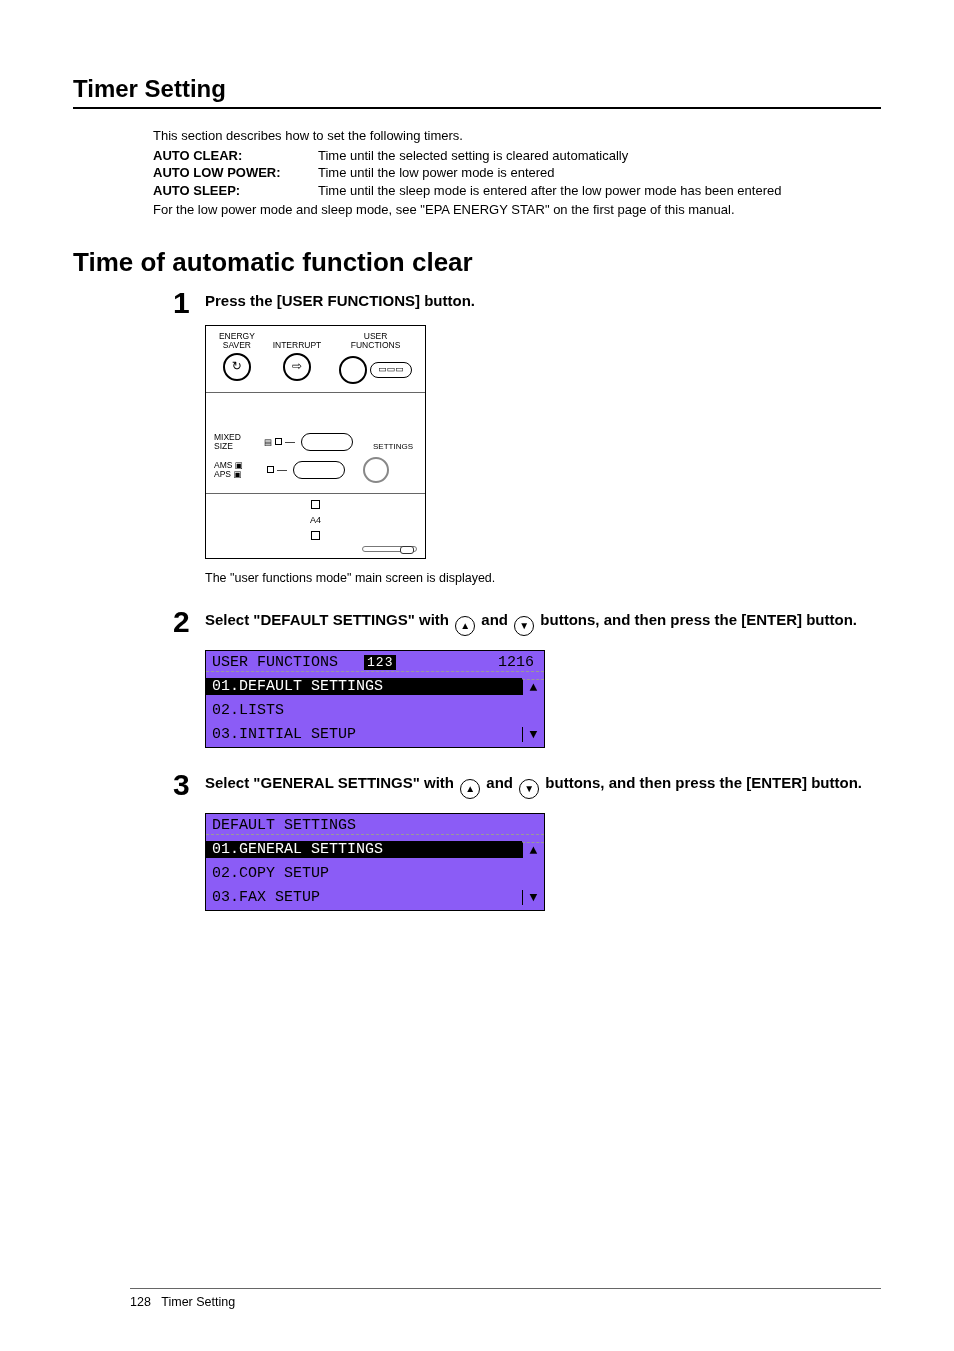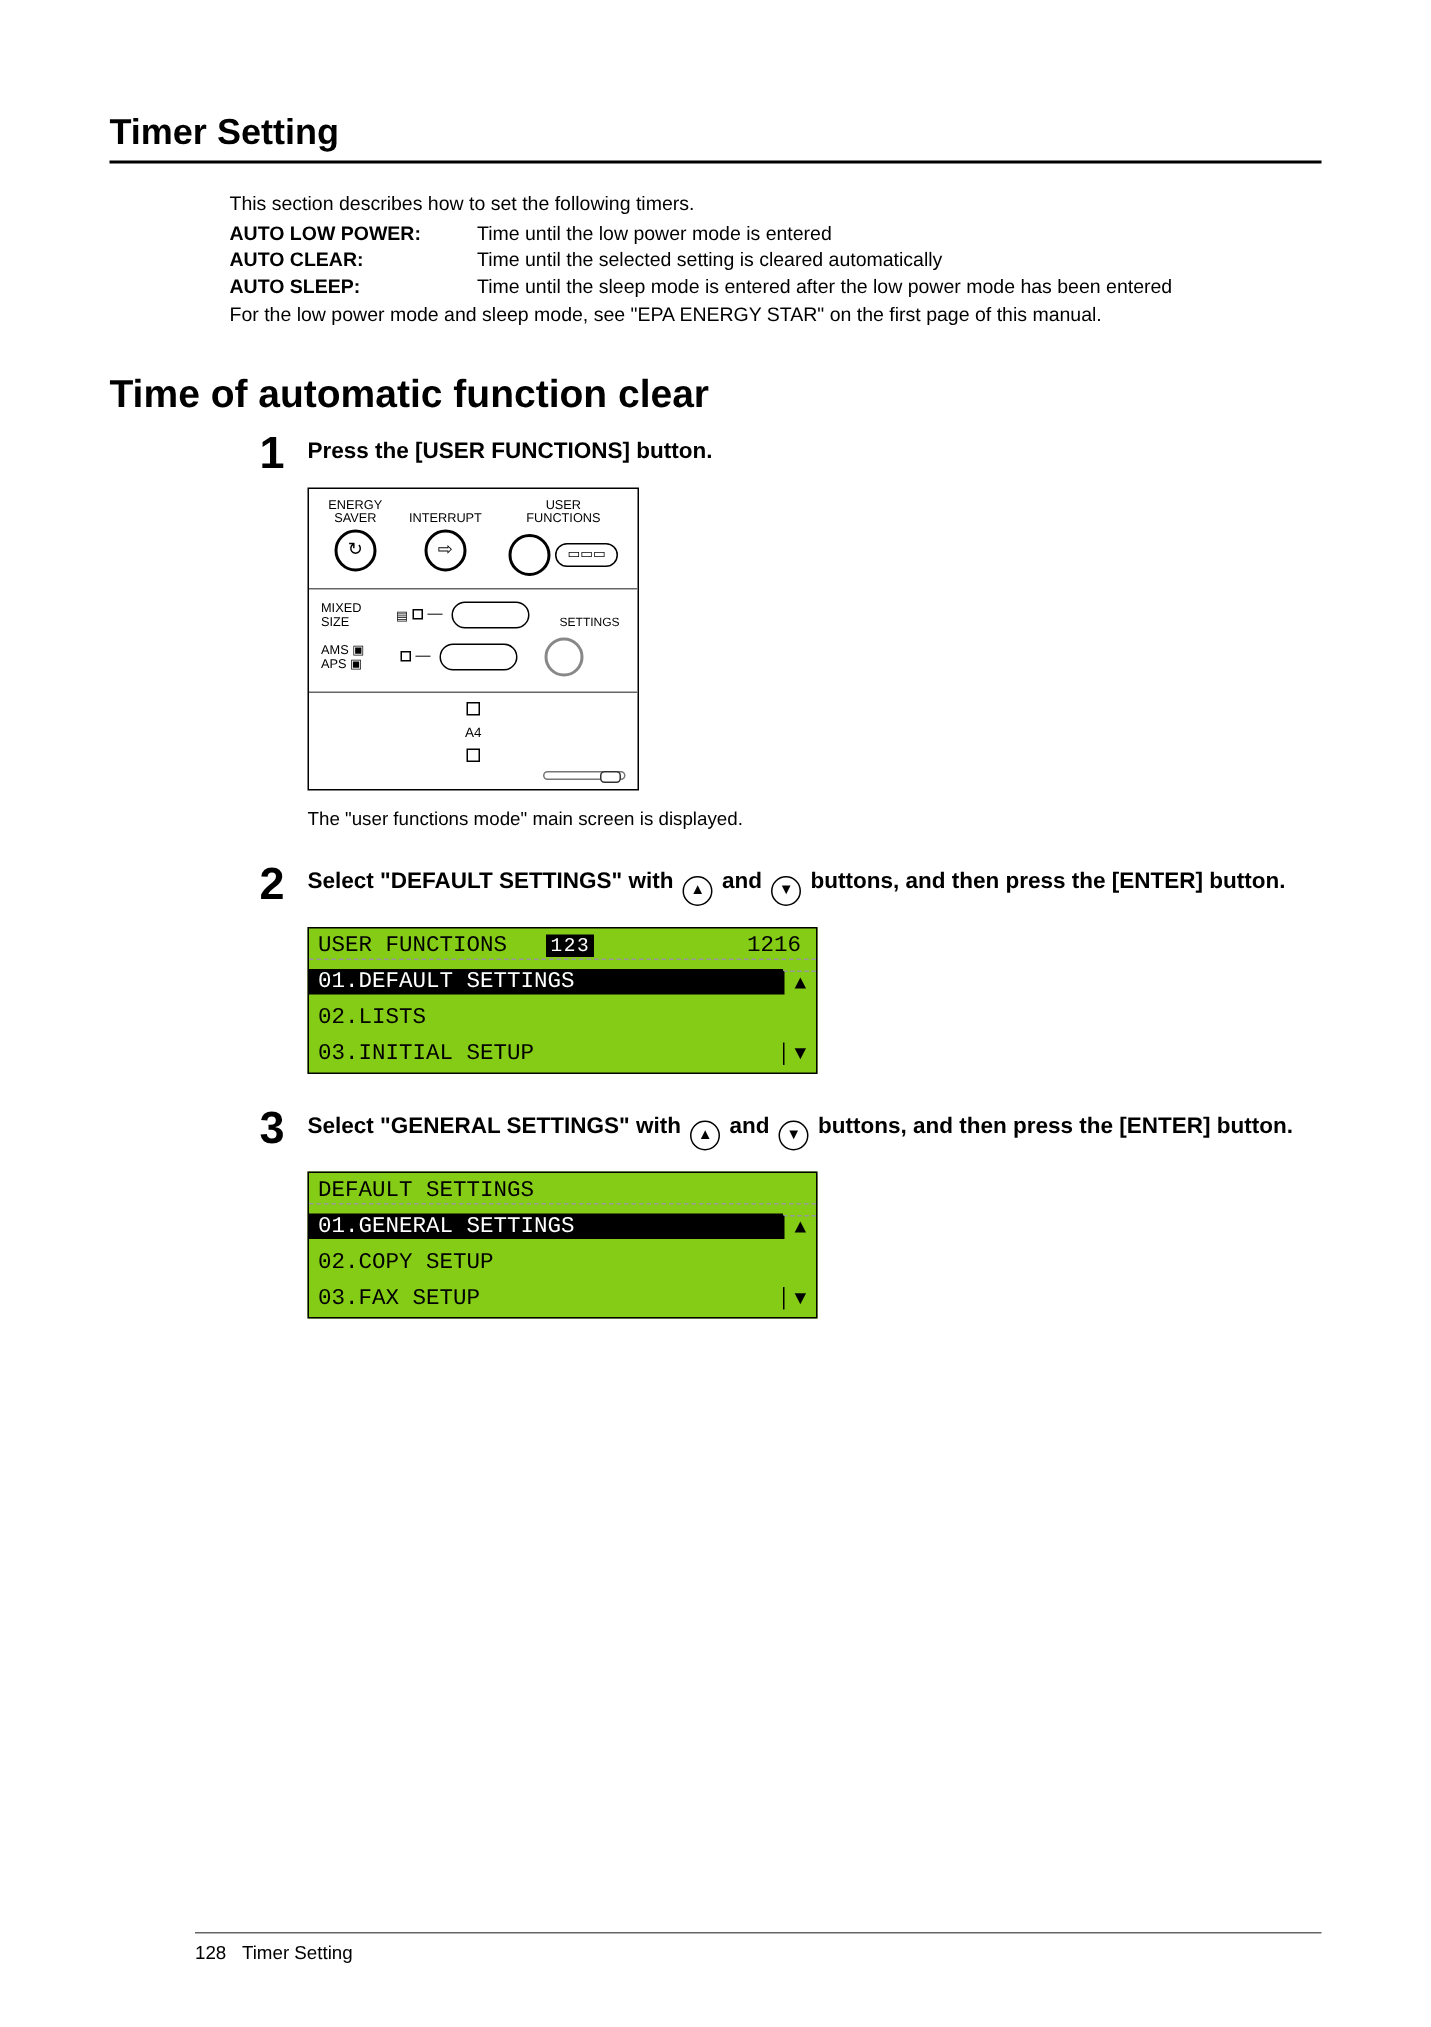--- a/index.html
+++ b/index.html
@@ -19,32 +19,32 @@
   .step { display: flex; margin-bottom: 22px; }
   .step-num { font-size: 30px; font-weight: bold; width: 32px; flex-shrink: 0; line-height: 1; }
   .step-body { flex: 1; padding-top: 2px; }
   .step-instr { font-size: 15px; font-weight: bold; line-height: 1.4; }
   .step-note { font-size: 12.5px; margin-top: 12px; margin-left: 0; }
   .panel-illus { margin-top: 14px; margin-left: 0; border: 1.5px solid #000; width: 221px; font-family: Arial, sans-serif; background: #fff; }
   .panel-top { display: flex; justify-content: space-around; align-items: flex-start; padding: 6px 4px 8px 4px; border-bottom: 1px solid #666; }
   .panel-btn { display: flex; flex-direction: column; align-items: center; font-size: 8.5px; line-height: 1.05; text-align: center; }
   .panel-btn .circ { width: 28px; height: 28px; border: 2px double #000; border-radius: 50%; margin-top: 3px; display: flex; align-items: center; justify-content: center; font-size: 12px; }
   .panel-btn .pill { width: 42px; height: 16px; border: 1px solid #000; border-radius: 8px; margin-top: 3px; display: flex; align-items: center; justify-content: center; font-size: 9px; }
-  .panel-mid { padding: 8px 8px 4px 8px; border-bottom: 1px solid #666; }
+  .panel-mid { padding: 8px 8px 4px 8px; border-bottom: 1px solid #666; margin-top: 32px; }
   .mid-row { display: flex; align-items: center; margin-bottom: 6px; font-size: 8.5px; }
   .mid-label { width: 50px; line-height: 1; }
   .mid-led { width: 7px; height: 7px; border: 1px solid #000; margin: 0 3px; }
   .mid-pill { width: 52px; height: 18px; border: 1px solid #000; border-radius: 10px; margin-left: 6px; }
   .mid-settings-label { font-size: 8px; margin-left: 20px; align-self: flex-end; }
   .mid-circ { width: 26px; height: 26px; border: 2px double #888; border-radius: 50%; margin-left: 18px; }
   .panel-bot { padding: 6px 8px; display: flex; align-items: center; font-size: 9px; gap: 6px; flex-direction: column; }
   .panel-bot .sq { width: 9px; height: 9px; border: 1px solid #000; }
   .panel-bot .slider { width: 55px; height: 6px; border: 1px solid #777; border-radius: 3px; margin-left: auto; position: relative; }
   .panel-bot .slider::after { content: ""; position: absolute; right: 2px; top: -1px; width: 12px; height: 6px; border: 1px solid #333; background: #fff; border-radius: 3px; }
-  .lcd { margin-top: 14px; width: 340px; border: 1.5px solid #000; font-family: "Courier New", monospace; font-size: 15px; background: #84cc16; }
+  .lcd { margin-top: 14px; width: 340px; border: 1.5px solid #000; font-family: "Courier New", monospace; font-size: 15px; background: #8b5cf6; }
   .lcd-row { display: flex; align-items: center; height: 24px; }
   .lcd-text { padding: 0 6px; flex: 1; white-space: pre; display: flex; align-items: center; }
   .lcd-header .lcd-text { border-bottom: 1px dashed #999; }
   .lcd-header .tag { display: inline-block; background: #000; color: #fff; padding: 0 3px; margin-left: 26px; font-size: 13px; letter-spacing: 1px; }
   .lcd-header .num { margin-left: auto; padding-right: 4px; }
   .lcd-sel .lcd-text { background: #000; color: #fff; }
   .lcd-arrow { width: 22px; border-left: 1px solid #000; display: flex; align-items: center; justify-content: center; font-size: 13px; }
   .lcd-row:not(.lcd-header) .lcd-arrow.has-border { border-top: 1px dashed #999; }
   .circle-arrow { display: inline-flex; width: 20px; height: 20px; border: 1.5px solid #000; border-radius: 50%; align-items: center; justify-content: center; font-size: 10px; vertical-align: -4px; margin: 0 2px; }
   .footer { position: absolute; bottom: 42px; left: 130px; right: 73px; border-top: 1px solid #666; padding-top: 6px; font-size: 12.5px; }
@@ -56,26 +56,26 @@
 
 
   <div class="title-row">
     <h1 class="title">Timer Setting</h1>
   </div>
 
   <div class="intro">
     <div>This section describes how to set the following timers.</div>
     <div class="def-table">
       <div class="row">
+        <div class="term">AUTO CLEAR:</div>
+        <div class="desc">Time until the selected setting is cleared automatically</div>
+      </div>
+      <div class="row">
         <div class="term">AUTO LOW POWER:</div>
         <div class="desc">Time until the low power mode is entered</div>
-      </div>
-      <div class="row">
-        <div class="term">AUTO CLEAR:</div>
-        <div class="desc">Time until the selected setting is cleared automatically</div>
       </div>
       <div class="row">
         <div class="term">AUTO SLEEP:</div>
         <div class="desc">Time until the sleep mode is entered after the low power mode has been entered</div>
       </div>
     </div>
     <div style="margin-top:2px;">For the low power mode and sleep mode, see "EPA ENERGY STAR" on the first page of this manual.</div>
   </div>
 
   <h2 class="sub-heading">Time of automatic function clear</h2>

